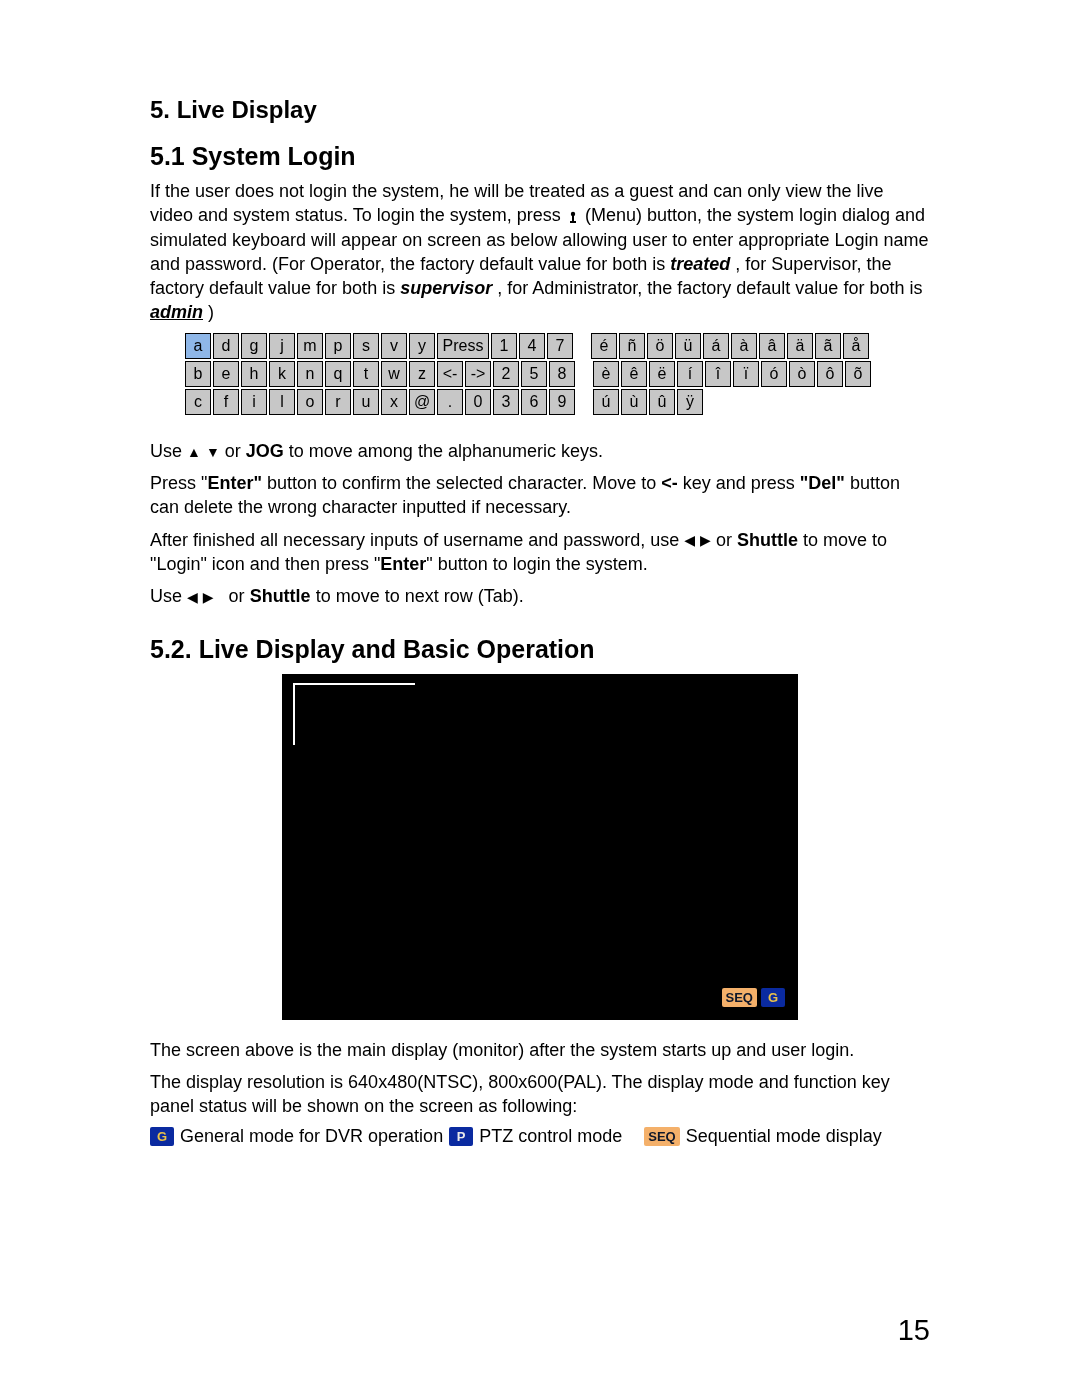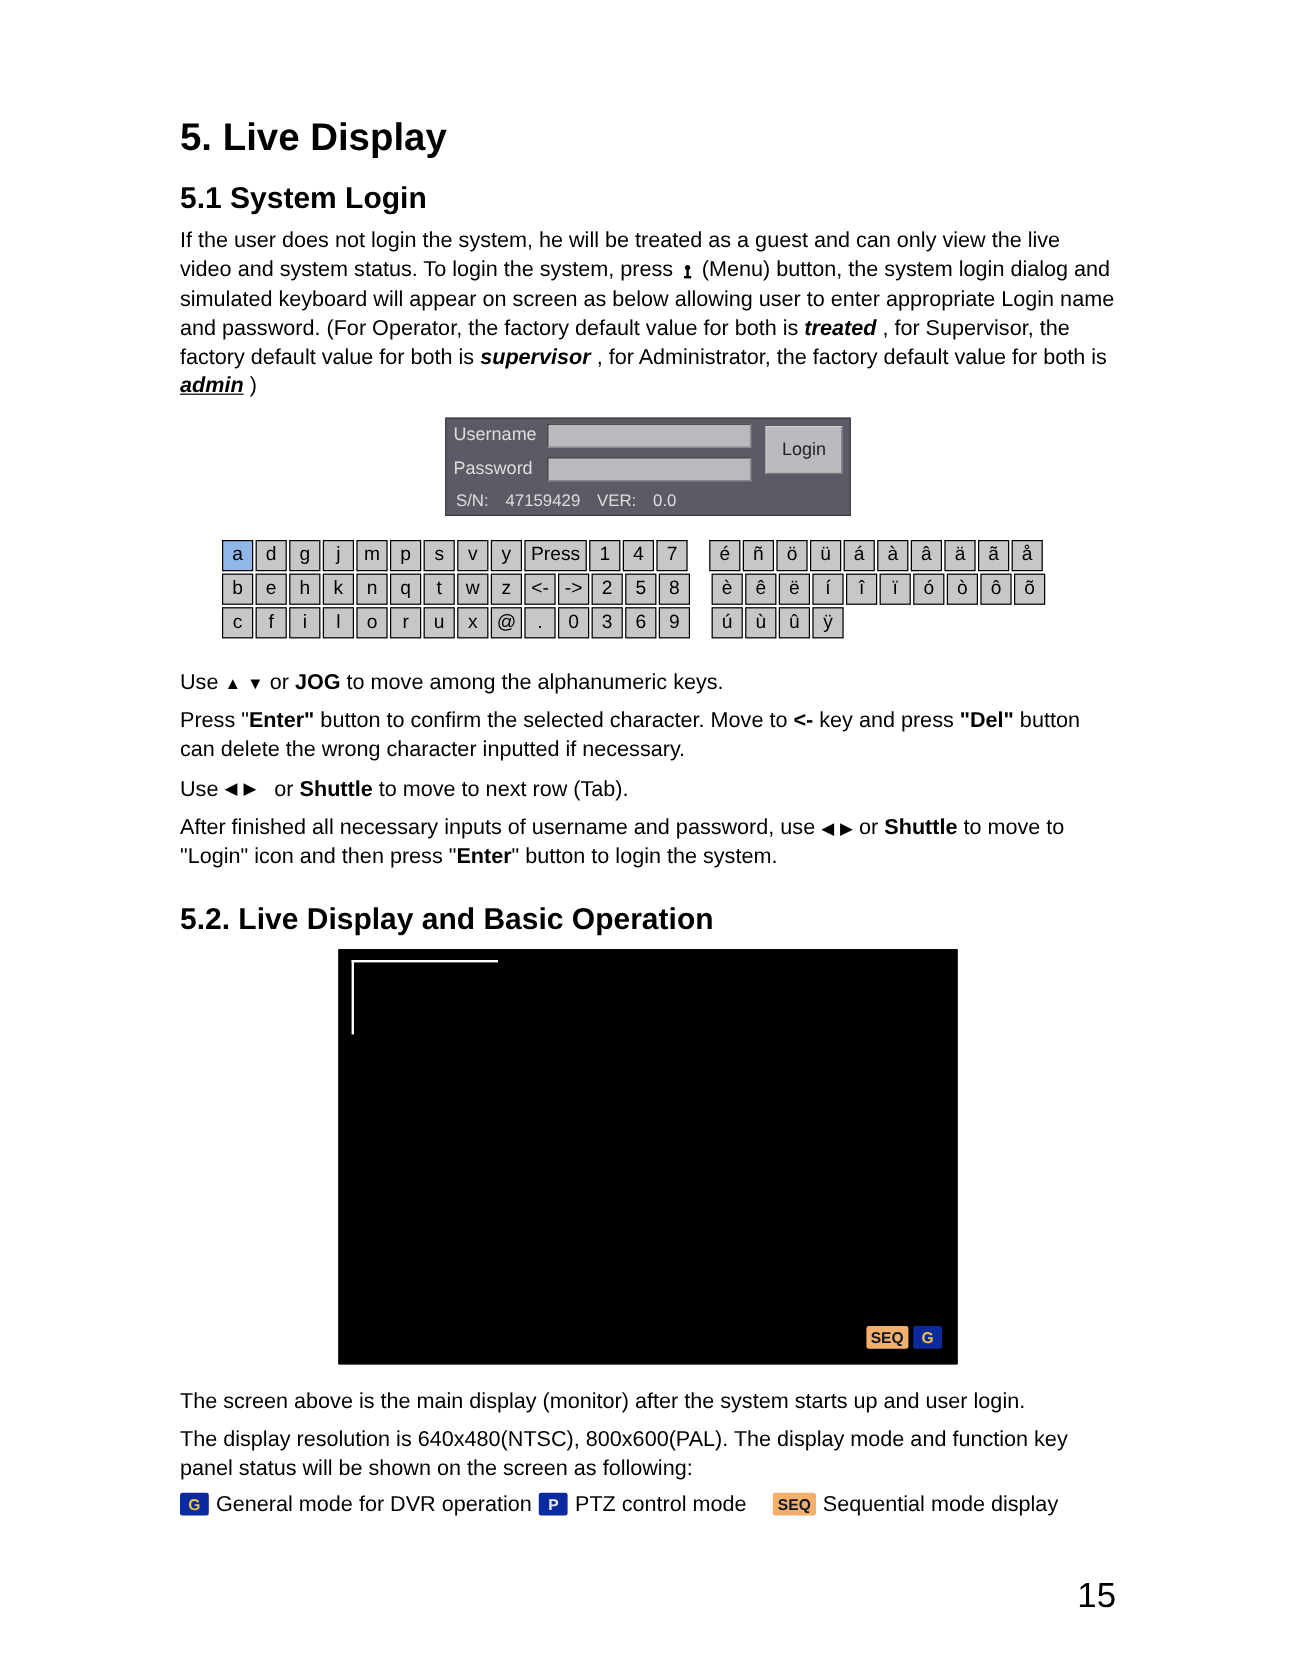--- a/index.html
+++ b/index.html
@@ -1,17 +1,17 @@
 <!DOCTYPE html>
 <html><head>
 <meta charset="utf-8">
 <style>
   html,body{margin:0;padding:0;background:#fff;font-family:Arial,Helvetica,sans-serif;color:#000}
   .page{width:1080px;height:1397px;position:relative;box-sizing:border-box;padding:96px 150px 0 150px}
-  h1{font-size:32px;font-weight:bold;margin:0 0 18px 0}
+  h1{font-size:24px;font-weight:bold;margin:0 0 18px 0}
   h2{font-size:25px;font-weight:bold;margin:0 0 8px 0}
   p{font-size:18px;line-height:1.35;margin:0 0 8px 0}
   .b{font-weight:bold}
   .bi{font-weight:bold;font-style:italic}
   .biu{font-weight:bold;font-style:italic;text-decoration:underline}
   .login-box{width:336px;margin:14px auto 20px auto;background:#5b5b65;color:#ddd;border:1px solid #3a3a40;font-size:15px}
   .login-row{display:flex;align-items:center;padding:4px 6px}
   .login-lab{width:78px}
   .login-field{flex:1;height:18px;background:#b9b9c0;border:1px inset #888}
   .login-btn{width:62px;height:38px;background:#b9b9c0;border:1px outset #d0d0d0;color:#222;display:flex;align-items:center;justify-content:center;font-size:15px}
@@ -57,43 +57,20 @@
     </span>
     <span> (Menu) button, the system login dialog and simulated keyboard will appear on screen as below allowing user to enter appropriate Login name and password. (For Operator, the factory default value for both is </span>
     <span class="bi">treated</span>
     <span>, for Supervisor, the factory default value for both is </span>
     <span class="bi">supervisor</span>
     <span>, for Administrator, the factory default value for both is </span>
     <span class="biu">admin</span>
     <span>)</span>
   </p>
 
-  <div class="login-box">
-    <div class="login-top">
-      <div class="login-left">
-        <div class="login-row">
-          <div class="login-lab">Username</div>
-          <div class="login-field"></div>
-        </div>
-        <div class="login-row">
-          <div class="login-lab">Password</div>
-          <div class="login-field"></div>
-        </div>
-      </div>
-      <div style="padding:6px">
-        <div class="login-btn">Login</div>
-      </div>
-    </div>
-    <div class="sn-row">
-      <span>S/N:</span>
-      <span>47159429</span>
-      <span>VER:</span>
-      <span>0.0</span>
-    </div>
-  </div>
 
   <div class="kbd">
     <div class="kbd-row">
       <div class="key sel">a</div>
       <div class="key">d</div>
       <div class="key">g</div>
       <div class="key">j</div>
       <div class="key">m</div>
       <div class="key">p</div>
       <div class="key">s</div>
@@ -175,35 +152,35 @@
   </p>
 
   <p class="instr">
     <span>Press "</span><span class="b">Enter"</span>
     <span> button to confirm the selected character. Move to </span><span class="b">&lt;-</span>
     <span> key and press </span><span class="b">"Del"</span>
     <span> button can delete the wrong character inputted if necessary.</span>
   </p>
 
   <p class="instr">
+    <span>After finished all necessary inputs of username and password, use </span>
+    <span class="arrow">◀</span>
+    <span class="arrow">▶</span>
+    <span> or </span>
+    <span class="b">Shuttle</span>
+    <span> to move to "Login" icon and then press "</span><span class="b">Enter</span><span>" button to login the system.</span>
+  </p>
+
+  <p class="instr">
     <span>Use </span>
     <span class="arrow">◀</span>
     <span class="arrow">▶</span>
     &nbsp;<span> or </span>
     <span class="b">Shuttle</span>
     <span> to move to next row (Tab).</span>
-  </p>
-
-  <p class="instr">
-    <span>After finished all necessary inputs of username and password, use </span>
-    <span class="arrow">◀</span>
-    <span class="arrow">▶</span>
-    <span> or </span>
-    <span class="b">Shuttle</span>
-    <span> to move to "Login" icon and then press "</span><span class="b">Enter</span><span>" button to login the system.</span>
   </p>
 
   <h2 style="margin-top:26px">5.2. Live Display and Basic Operation</h2>
 
   <div class="display-box">
     <div class="display-inner"></div>
     <div class="badge-row">
       <span class="badge badge-seq">SEQ</span>
       <span class="badge badge-g">G</span>
     </div>

